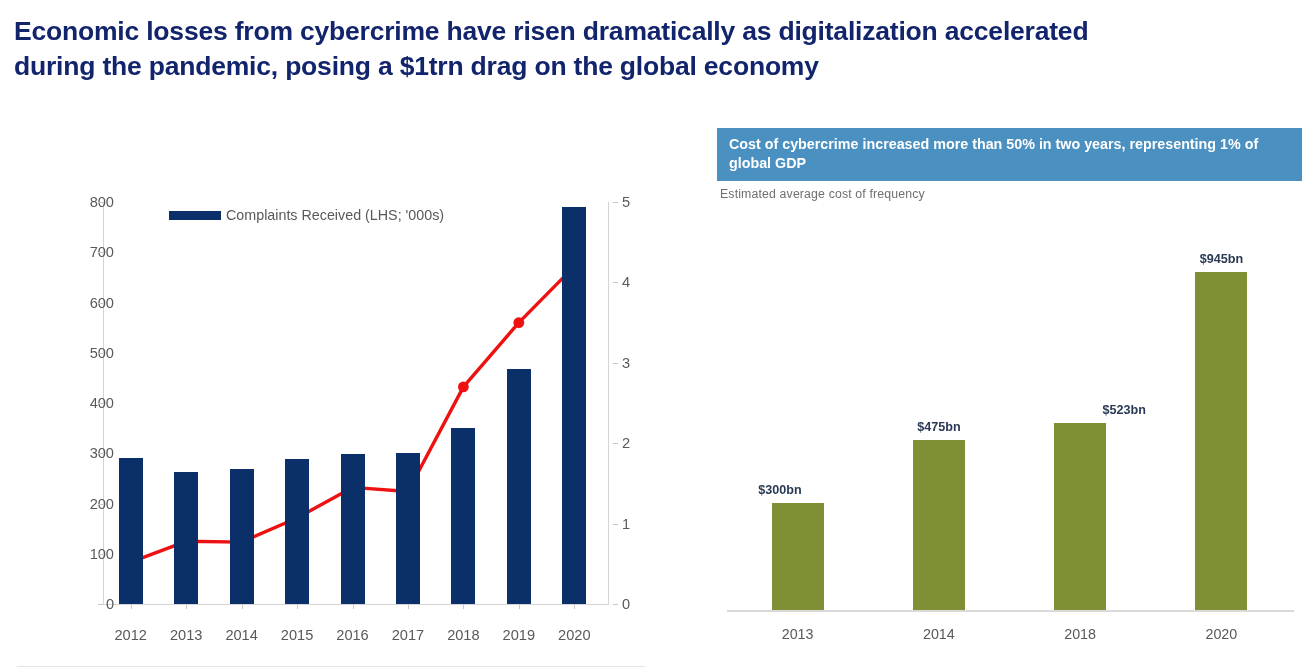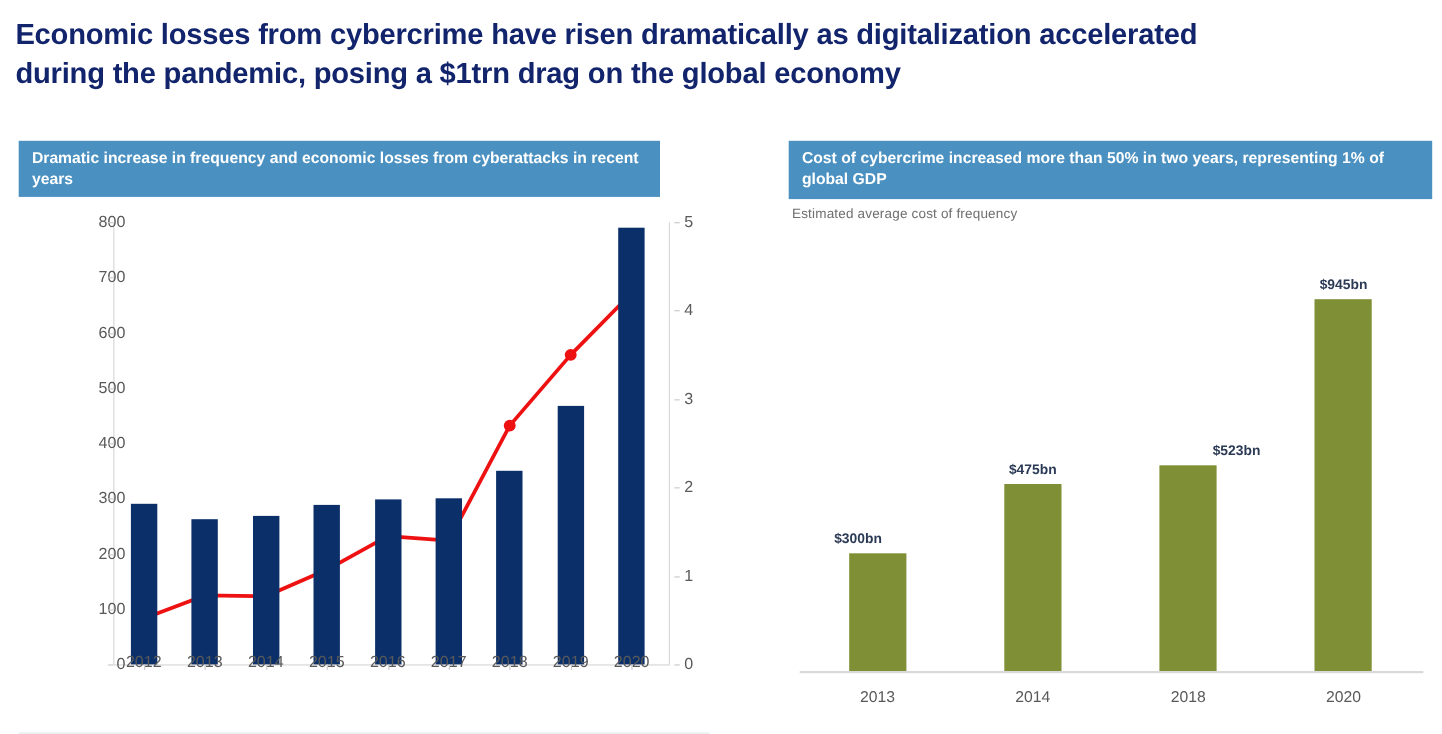--- a/index.html
+++ b/index.html
@@ -49,21 +49,21 @@
   .axisR-lab{left:605px;text-align:left;width:30px;transform:translateY(-50%);}
   .tickmark{position:absolute;width:5px;height:1px;background:#c8c8c8;}
   .tickmarkR{position:absolute;width:5px;height:1px;background:#c8c8c8;left:596px;}
   #yaxis-line{position:absolute;left:86px;top:12px;width:1px;height:402px;background:#d4d4d4;}
   #xaxis-line{position:absolute;left:86px;top:414px;width:506px;height:1px;background:#d4d4d4;}
   #yaxis-lineR{position:absolute;left:591px;top:12px;width:1px;height:402px;background:#d4d4d4;}
 
   .barL{position:absolute;background:#0b3069;width:24px;bottom:0;}
   .xlabL{
     position:absolute;font-size:14.6px;color:#595959;
-    top:404px;width:60px;text-align:center;
+    top:437px;width:60px;text-align:center;
   }
 
   #svg-line{position:absolute;left:0;top:0;width:499px;height:402px;overflow:visible;}
 
   
   #legendL{position:absolute;left:152px;top:14px;}
   .leg-row{display:flex;align-items:center;height:22px;}
   .leg-swatch-bar{width:52px;height:9px;background:#0b3069;margin-right:5px;}
   .leg-swatch-line{width:52px;height:12px;position:relative;margin-right:5px;}
   .leg-swatch-line .ln{position:absolute;top:5px;left:0;width:52px;height:3px;background:#ee1111;}
@@ -86,28 +86,31 @@
 </style>
 </head>
 <body>
 
 <div id="headline">
   <span class="l">Economic losses from cybercrime have risen dramatically as digitalization accelerated</span>
   <span class="l">during the pandemic, posing a $1trn drag on the global economy</span>
 </div>
 
 <div class="panel" id="panel-left">
-  <div class="panel-head">Dramatic increase in frequency and economic losses from cyberattacks in recent years</div>
 
   <div id="chart-left">
     <div id="yaxis-line"></div>
     <div id="yaxis-lineR"></div>
     <div id="xaxis-line"></div>
 
     <div id="legendL">
+      <div class="leg-row">
+        <span class="leg-swatch-bar"></span>
+        <span class="leg-txt">Complaints Received (LHS; '000s)</span>
+      </div>
     </div>
 
     <div class="plotL" id="plotL">
       <svg id="svg-line" viewBox="0 0 499 402" preserveAspectRatio="none">
         <polyline id="lossline" fill="none" stroke="#ee1111" stroke-width="3.4" stroke-linejoin="round" stroke-linecap="round" points="27.72222222222222,360.192 83.16666666666666,339.288 138.61111111111111,340.092 194.05555555555554,315.972 249.5,285.42 304.94444444444446,289.44 360.38888888888886,184.92 415.8333333333333,120.60000000000002 471.27777777777777,64.32"></polyline>
         <g id="lossdots">
             <circle cx="27.72222222222222" cy="360.192" r="5.4" fill="#ee1111"></circle>
             <circle cx="83.16666666666666" cy="339.288" r="5.4" fill="#ee1111"></circle>
             <circle cx="138.61111111111111" cy="340.092" r="5.4" fill="#ee1111"></circle>
             <circle cx="194.05555555555554" cy="315.972" r="5.4" fill="#ee1111"></circle>

